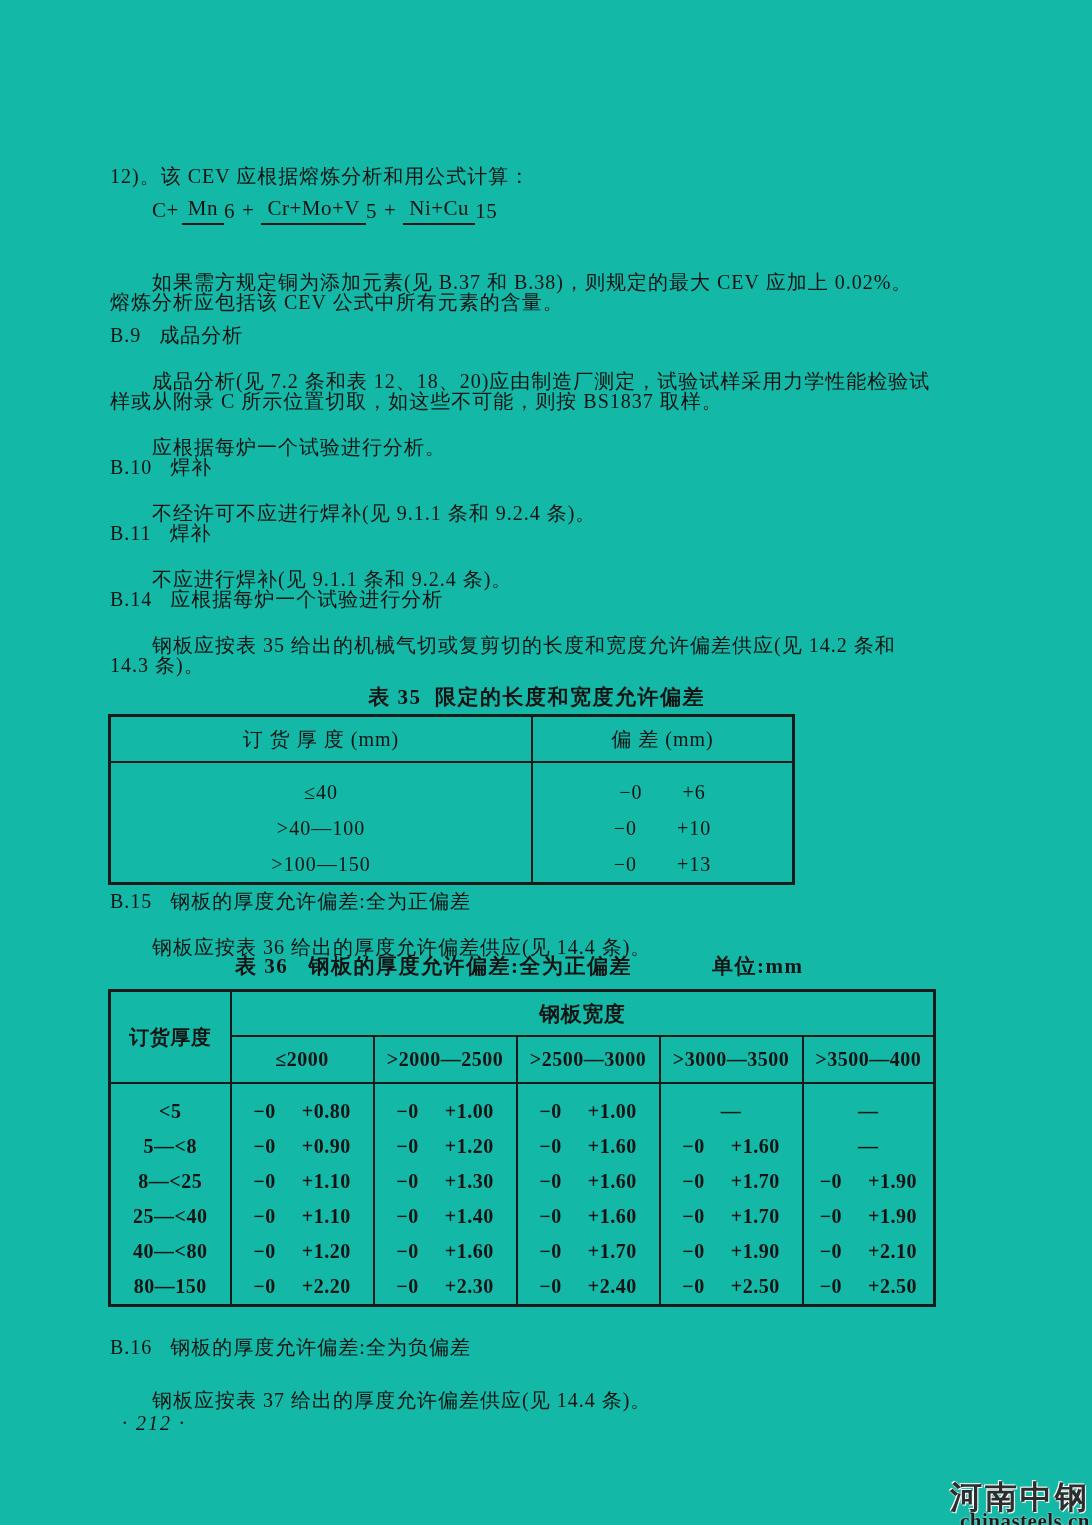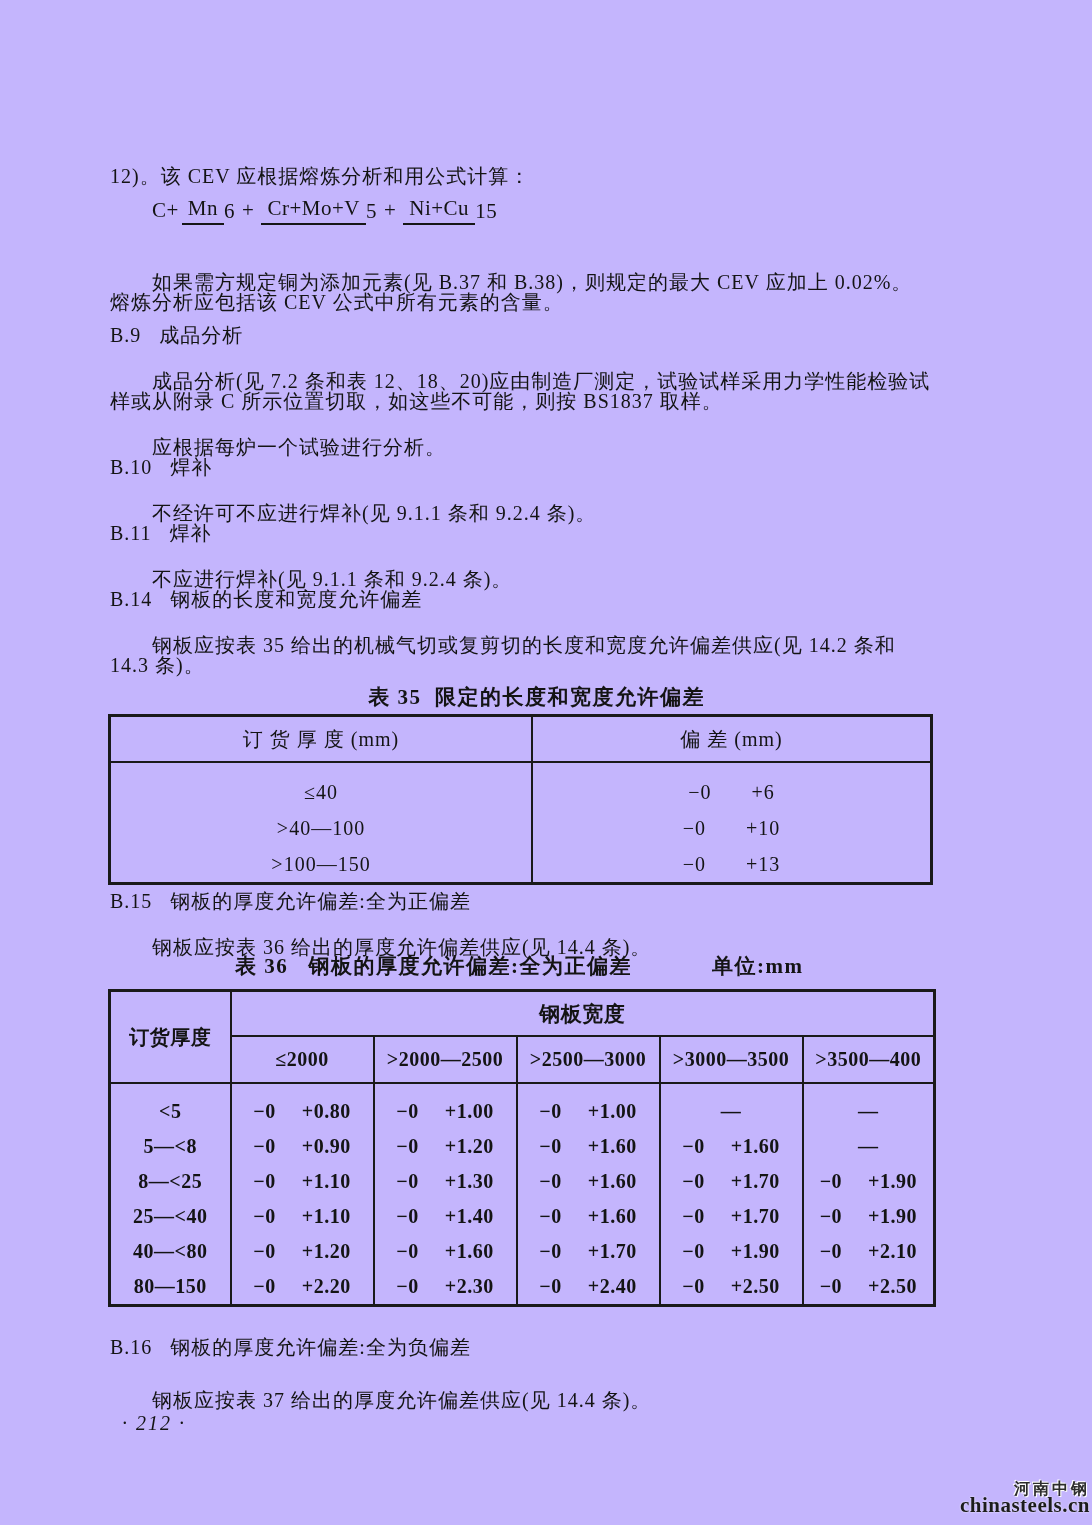--- a/index.html
+++ b/index.html
@@ -1,20 +1,20 @@
 <!DOCTYPE html>
 <html><head>
 <meta charset="utf-8">
 <style>
   html,body{margin:0;padding:0;background:#e8e8e8;}
   .page{
     position:relative;
     width:1092px;height:1525px;
     margin:0 auto;
-    background:#c4b5fd;
+    background:#14b8a6;
     font-family:"Liberation Serif","DejaVu Serif",serif;
     color:#141414;
     overflow:hidden;
   }
   .line{
     position:absolute;
     left:110px;
     font-size:20px;
     letter-spacing:1px;
     white-space:pre;
@@ -33,21 +33,21 @@
   .formula .op{margin:0 4px;}
   
   .t-title{
     position:absolute;
     font-size:21px;font-weight:700;
     letter-spacing:1.5px;white-space:pre;
   }
   
   .tblwrap{position:absolute;left:108px;}
   table{border-collapse:collapse;table-layout:fixed;}
-  .t35{width:825px;border:3px solid #1a1a1a;}
+  .t35{width:687px;border:3px solid #1a1a1a;}
   .t35 td{font-size:20px;text-align:center;letter-spacing:1px;padding:0;}
   .t35 .hdr td{height:44px;border-bottom:2px solid #1a1a1a;}
   .t35 td.c1{border-right:2px solid #1a1a1a;}
   .t35 .data td{height:36px;}
   .t35 .first td{padding-top:11px;}
   .t36{width:825px;border:3px solid #1a1a1a;}
   .t36 td{font-size:20px;text-align:center;letter-spacing:.5px;padding:0;font-weight:bold;}
   .t36 td.vr{border-right:2px solid #1a1a1a;}
   .t36 td.hb{border-bottom:2px solid #1a1a1a;}
   .t36 .sph{height:43px;font-size:21px;}
@@ -58,21 +58,21 @@
   .pair.wide{gap:40px;}
   .pair span:empty{display:none;}
   
   .pageno{position:absolute;left:122px;top:1412px;font-size:20px;letter-spacing:2px;font-style:italic;}
   .watermark{
     position:absolute;right:2px;top:1481px;
     text-align:right;line-height:1;
   }
   .watermark .cn{
     display:block;
-    font-size:16px;font-weight:700;letter-spacing:3px;
+    font-size:32px;font-weight:700;letter-spacing:3px;
     color:#2d2d2d;
     text-shadow:0 0 2px #ffffff,1px 1px 0 #ffffff,-1px -1px 0 #ffffff;
   }
   .watermark .en{
     display:block;margin-top:-2px;
     font-size:21px;font-weight:700;letter-spacing:.5px;
     color:#1c1c1c;
     text-shadow:0 0 2px #ffffff;
   }
 </style>
@@ -104,21 +104,21 @@
   <div class="line indent" style="top:256px">如果需方规定铜为添加元素(见 B.37 和 B.38)，则规定的最大 CEV 应加上 0.02%。</div>
   <div class="line" style="top:289px">熔炼分析应包括该 CEV 公式中所有元素的含量。</div>
   <div class="line" style="top:322px">B.9   成品分析</div>
   <div class="line indent" style="top:355px">成品分析(见 7.2 条和表 12、18、20)应由制造厂测定，试验试样采用力学性能检验试</div>
   <div class="line" style="top:388px">样或从附录 C 所示位置切取，如这些不可能，则按 BS1837 取样。</div>
   <div class="line indent" style="top:421px">应根据每炉一个试验进行分析。</div>
   <div class="line" style="top:454px">B.10   焊补</div>
   <div class="line indent" style="top:487px">不经许可不应进行焊补(见 9.1.1 条和 9.2.4 条)。</div>
   <div class="line" style="top:520px">B.11   焊补</div>
   <div class="line indent" style="top:553px">不应进行焊补(见 9.1.1 条和 9.2.4 条)。</div>
-  <div class="line" style="top:586px">B.14   钢板的长度和宽度允许偏差</div>
+  <div class="line" style="top:586px">B.14   应根据每炉一个试验进行分析</div>
   <div class="line indent" style="top:619px">钢板应按表 35 给出的机械气切或复剪切的长度和宽度允许偏差供应(见 14.2 条和</div>
   <div class="line" style="top:652px">14.3 条)。</div>
 
   <div class="t-title" style="left:124px;width:825px;top:683px;text-align:center">表 35  限定的长度和宽度允许偏差</div>
 
   <div class="tblwrap" style="top:714px">
     <table class="t35">
       <tbody>
           <tr class="hdr">
         <td class="c1" style="width:420px">订  货  厚  度  (mm)</td>

